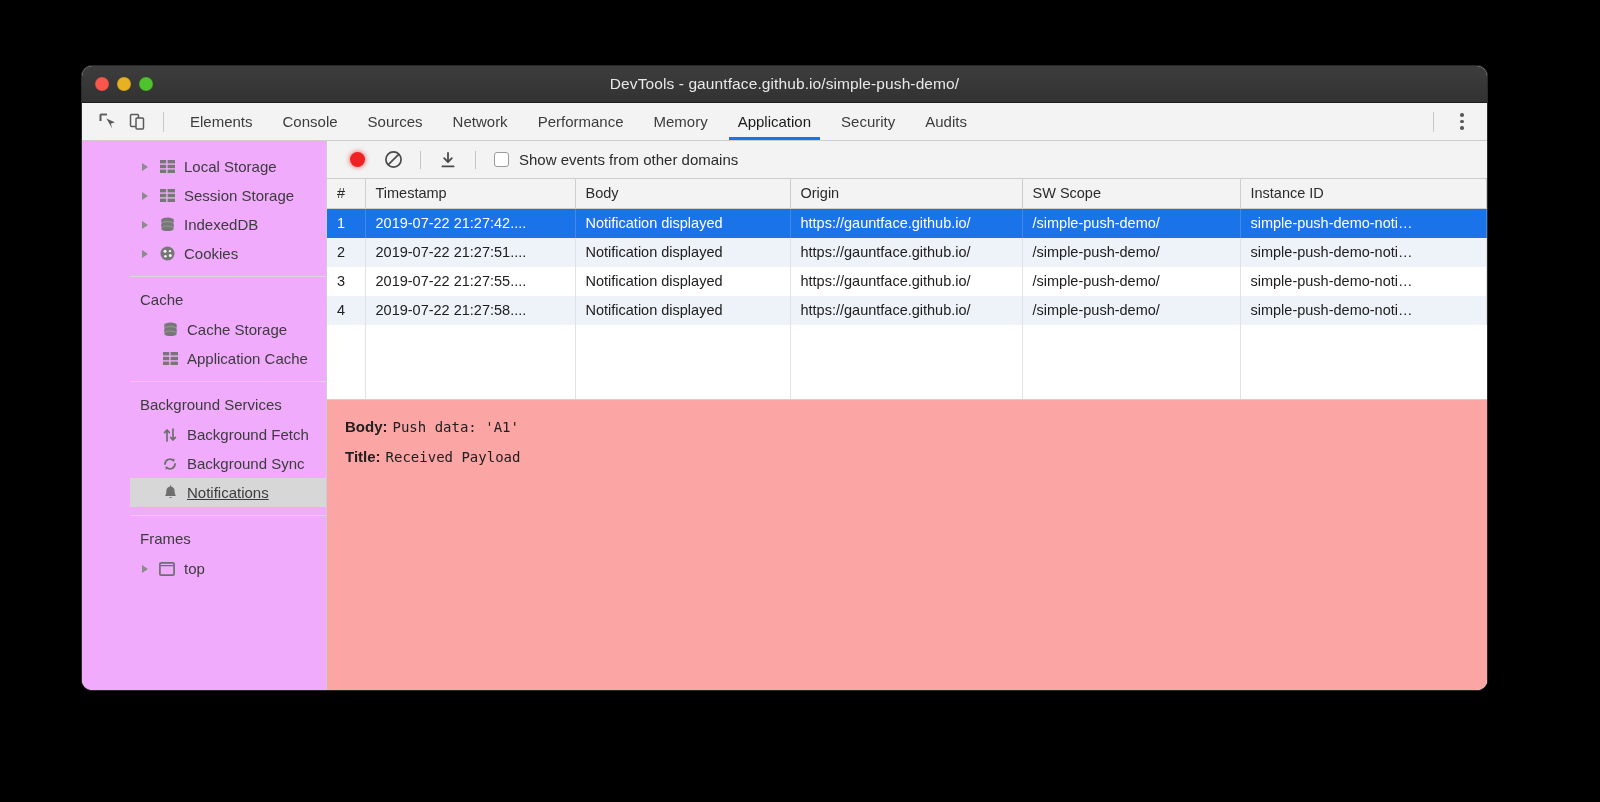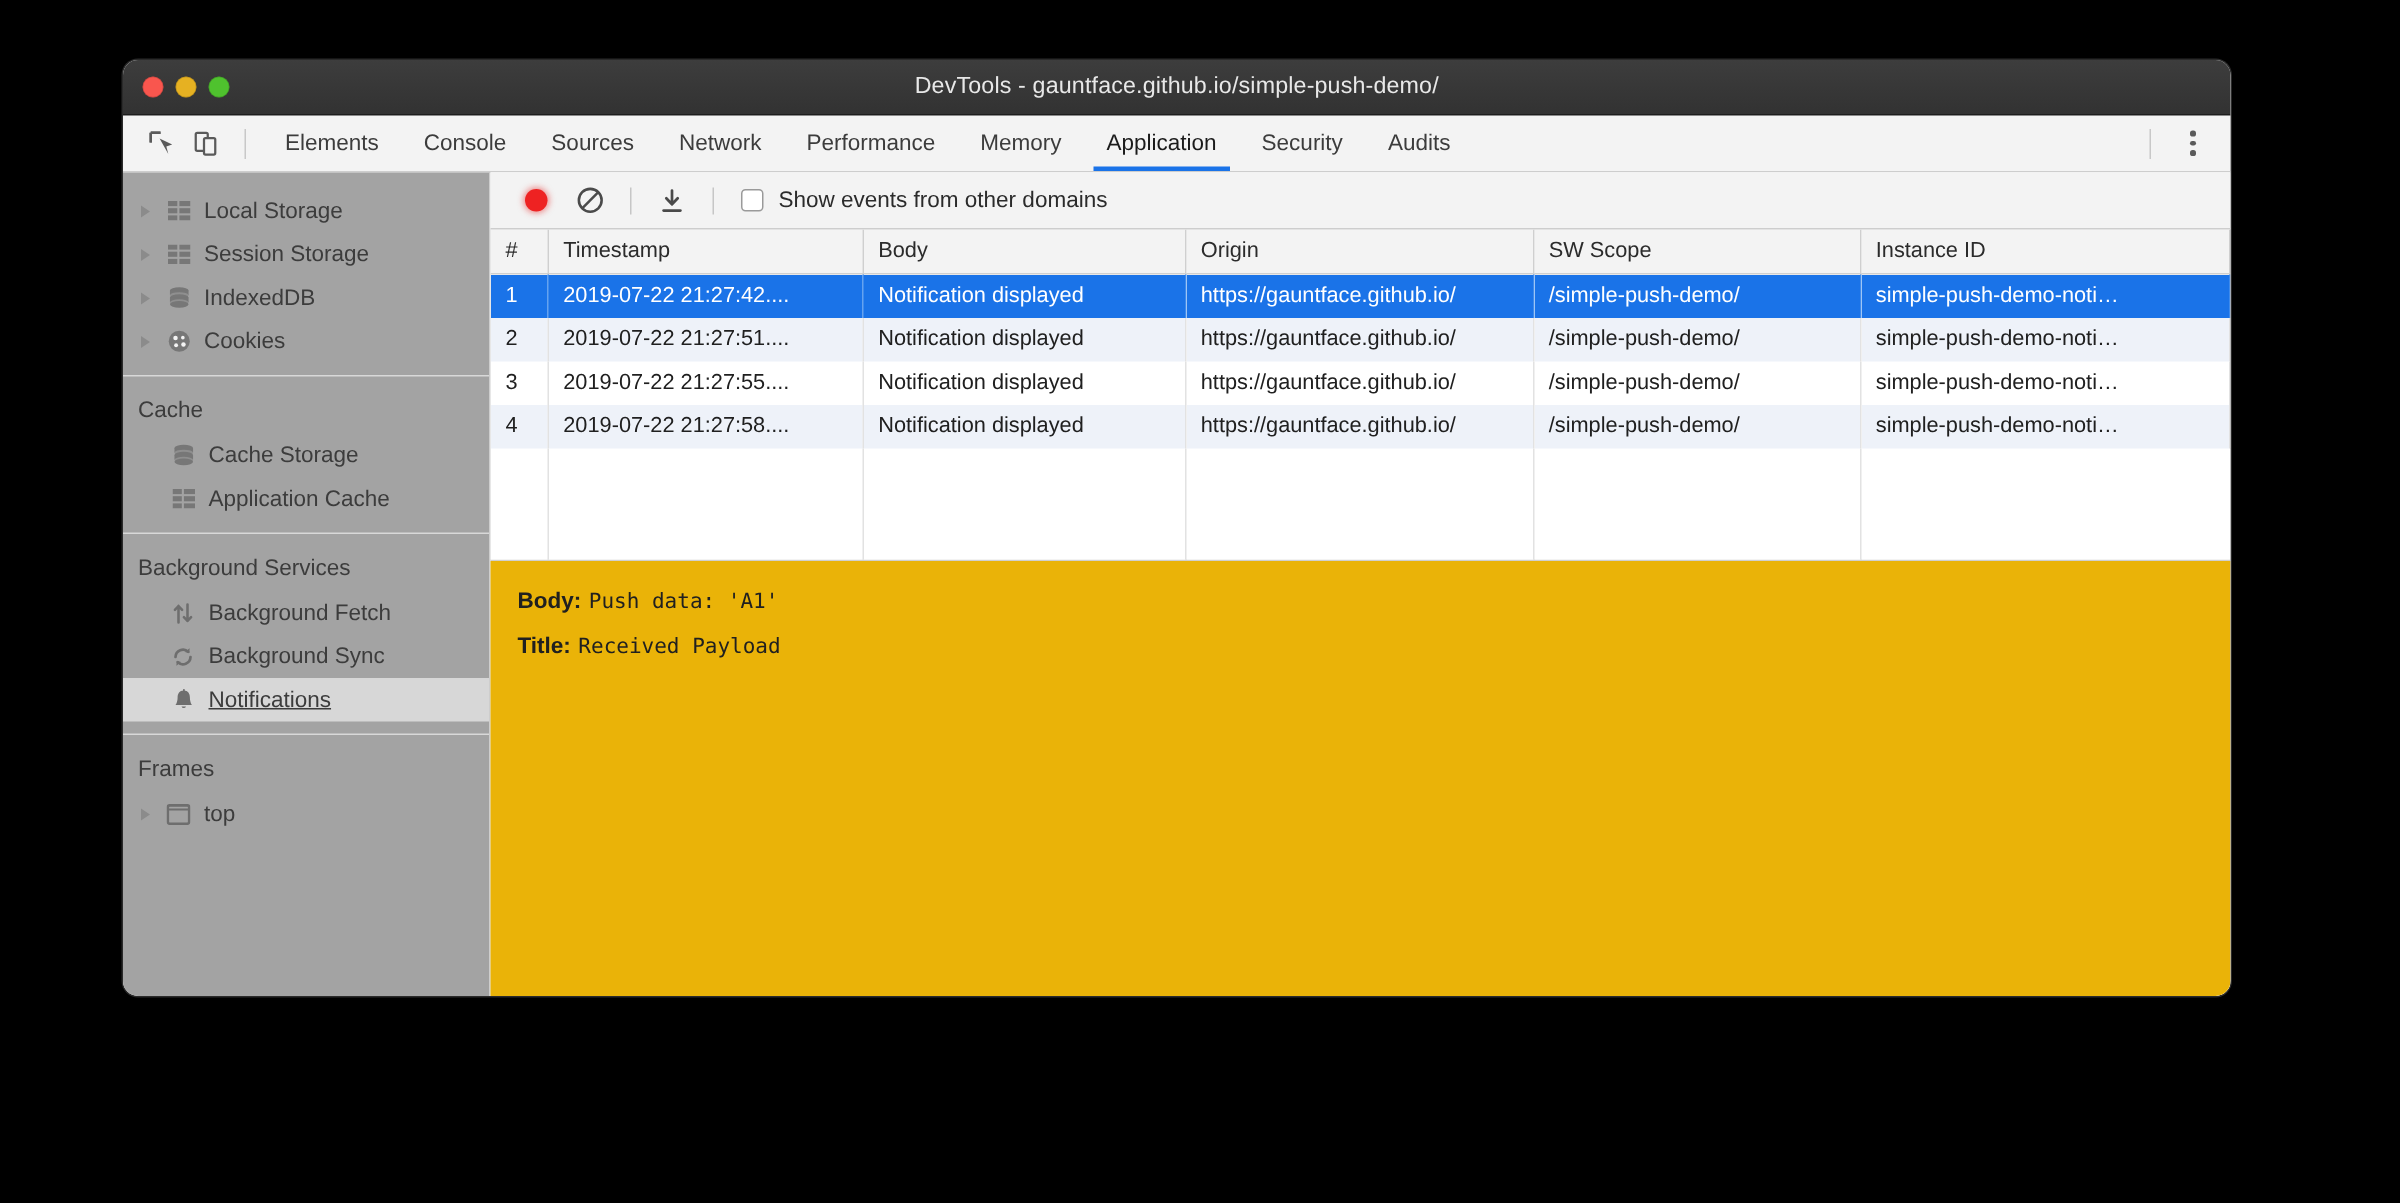--- a/index.html
+++ b/index.html
@@ -6,21 +6,21 @@
   html, body {
     width: 1600px; height: 802px;
     background: #000;
     font-family: "Liberation Sans", sans-serif;
     overflow: hidden;
   }
   #stage { position: relative; width: 1600px; height: 802px; background: #000; }
 
   
   .window {
-    position: absolute; left: 82px; top: 40px;
+    position: absolute; left: 82px; top: 66px;
     width: 1405px; height: 624px;
     border-radius: 10px;
     background: #fff;
     box-shadow: 0 0 0 1px #2a2a2a;
     overflow: hidden;
     display: flex; flex-direction: column;
   }
   .titlebar {
     height: 37px; flex: 0 0 37px;
     background: linear-gradient(#3d3d3d, #323232);
@@ -67,24 +67,25 @@
     align-items: center; justify-content: center; gap: 3px; margin-right: 8px;
   }
   .kebab i { width: 3.5px; height: 3.5px; border-radius: 50%; background: #5a5a5a; display: block; }
 
   
   .body { flex: 1; display: flex; min-height: 0; }
 
   
   .sidebar {
     width: 245px; flex: 0 0 245px;
-    background: #a3a3a3;
+    background: #f0abfc;
     border-right: 1px solid #cdcdcd;
     padding-top: 6px;
     overflow: hidden;
+    padding-left: 48px;
   }
   .s-group + .s-group { border-top: 1px solid #d8d8d8; }
   .s-group { padding: 5px 0 8px 0; }
   .s-head {
     font-size: 15px; color: #3c3c3c; padding: 9px 0 7px 10px;
   }
   .s-item {
     display: flex; align-items: center; height: 29px;
     padding-left: 12px; font-size: 15px; color: #3c3c3c;
     white-space: nowrap;
@@ -147,21 +148,21 @@
   .col-num   { width: 38px; }
   .col-ts    { width: 210px; }
   .col-ev    { width: 215px; }
   .col-org   { width: 232px; }
   .col-scope { width: 218px; }
   .col-iid   { width: auto; }
   tr.filler td { height: 96px; background: #fff; border-right: 1px solid #e2e2e2; }
   tr.filler td:last-child { border-right: 0; }
 
   
-  .detail { flex: 1; padding: 18px 0 0 18px; background: #eab308; }
+  .detail { flex: 1; padding: 18px 0 0 18px; background: #fca5a5; }
   .d-row { display: flex; align-items: baseline; margin-bottom: 13px; }
   .d-key {
     font-size: 15px; font-weight: bold; color: #202020;
     font-family: "Liberation Sans", sans-serif; margin-right: 5px;
   }
   .d-val {
     font-size: 14px; color: #202020;
     font-family: "DejaVu Sans Mono", monospace;
   }
 </style>

